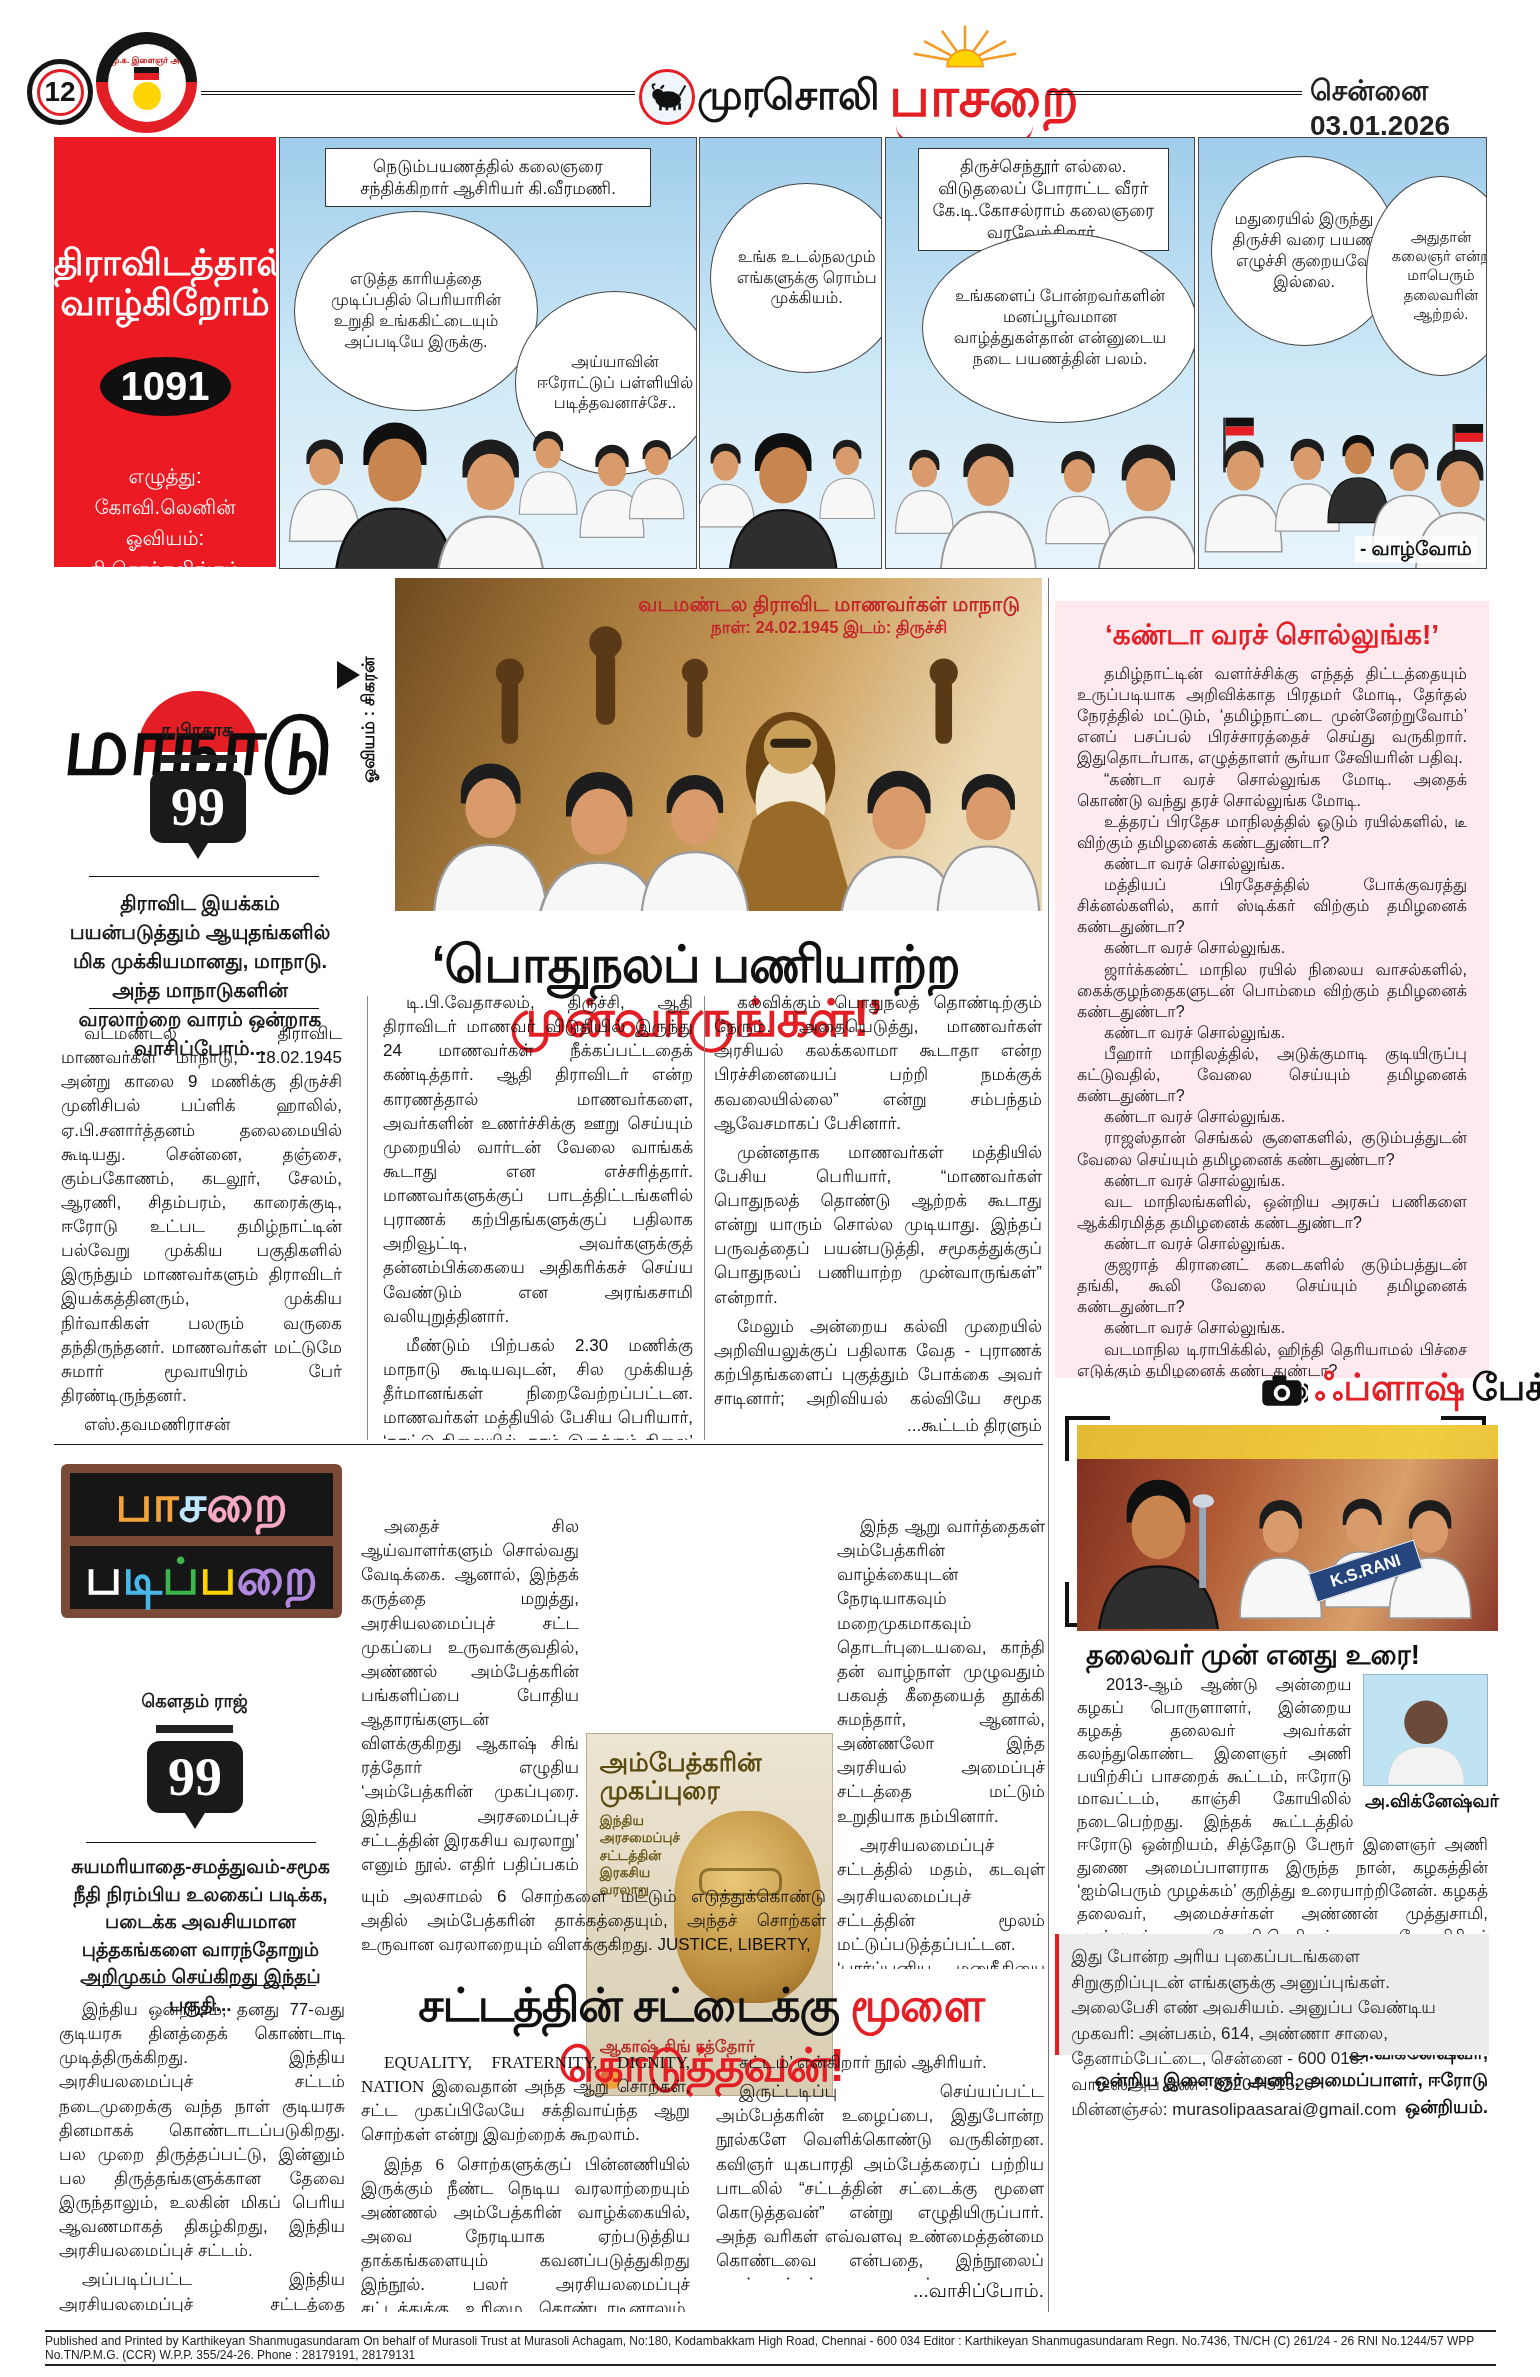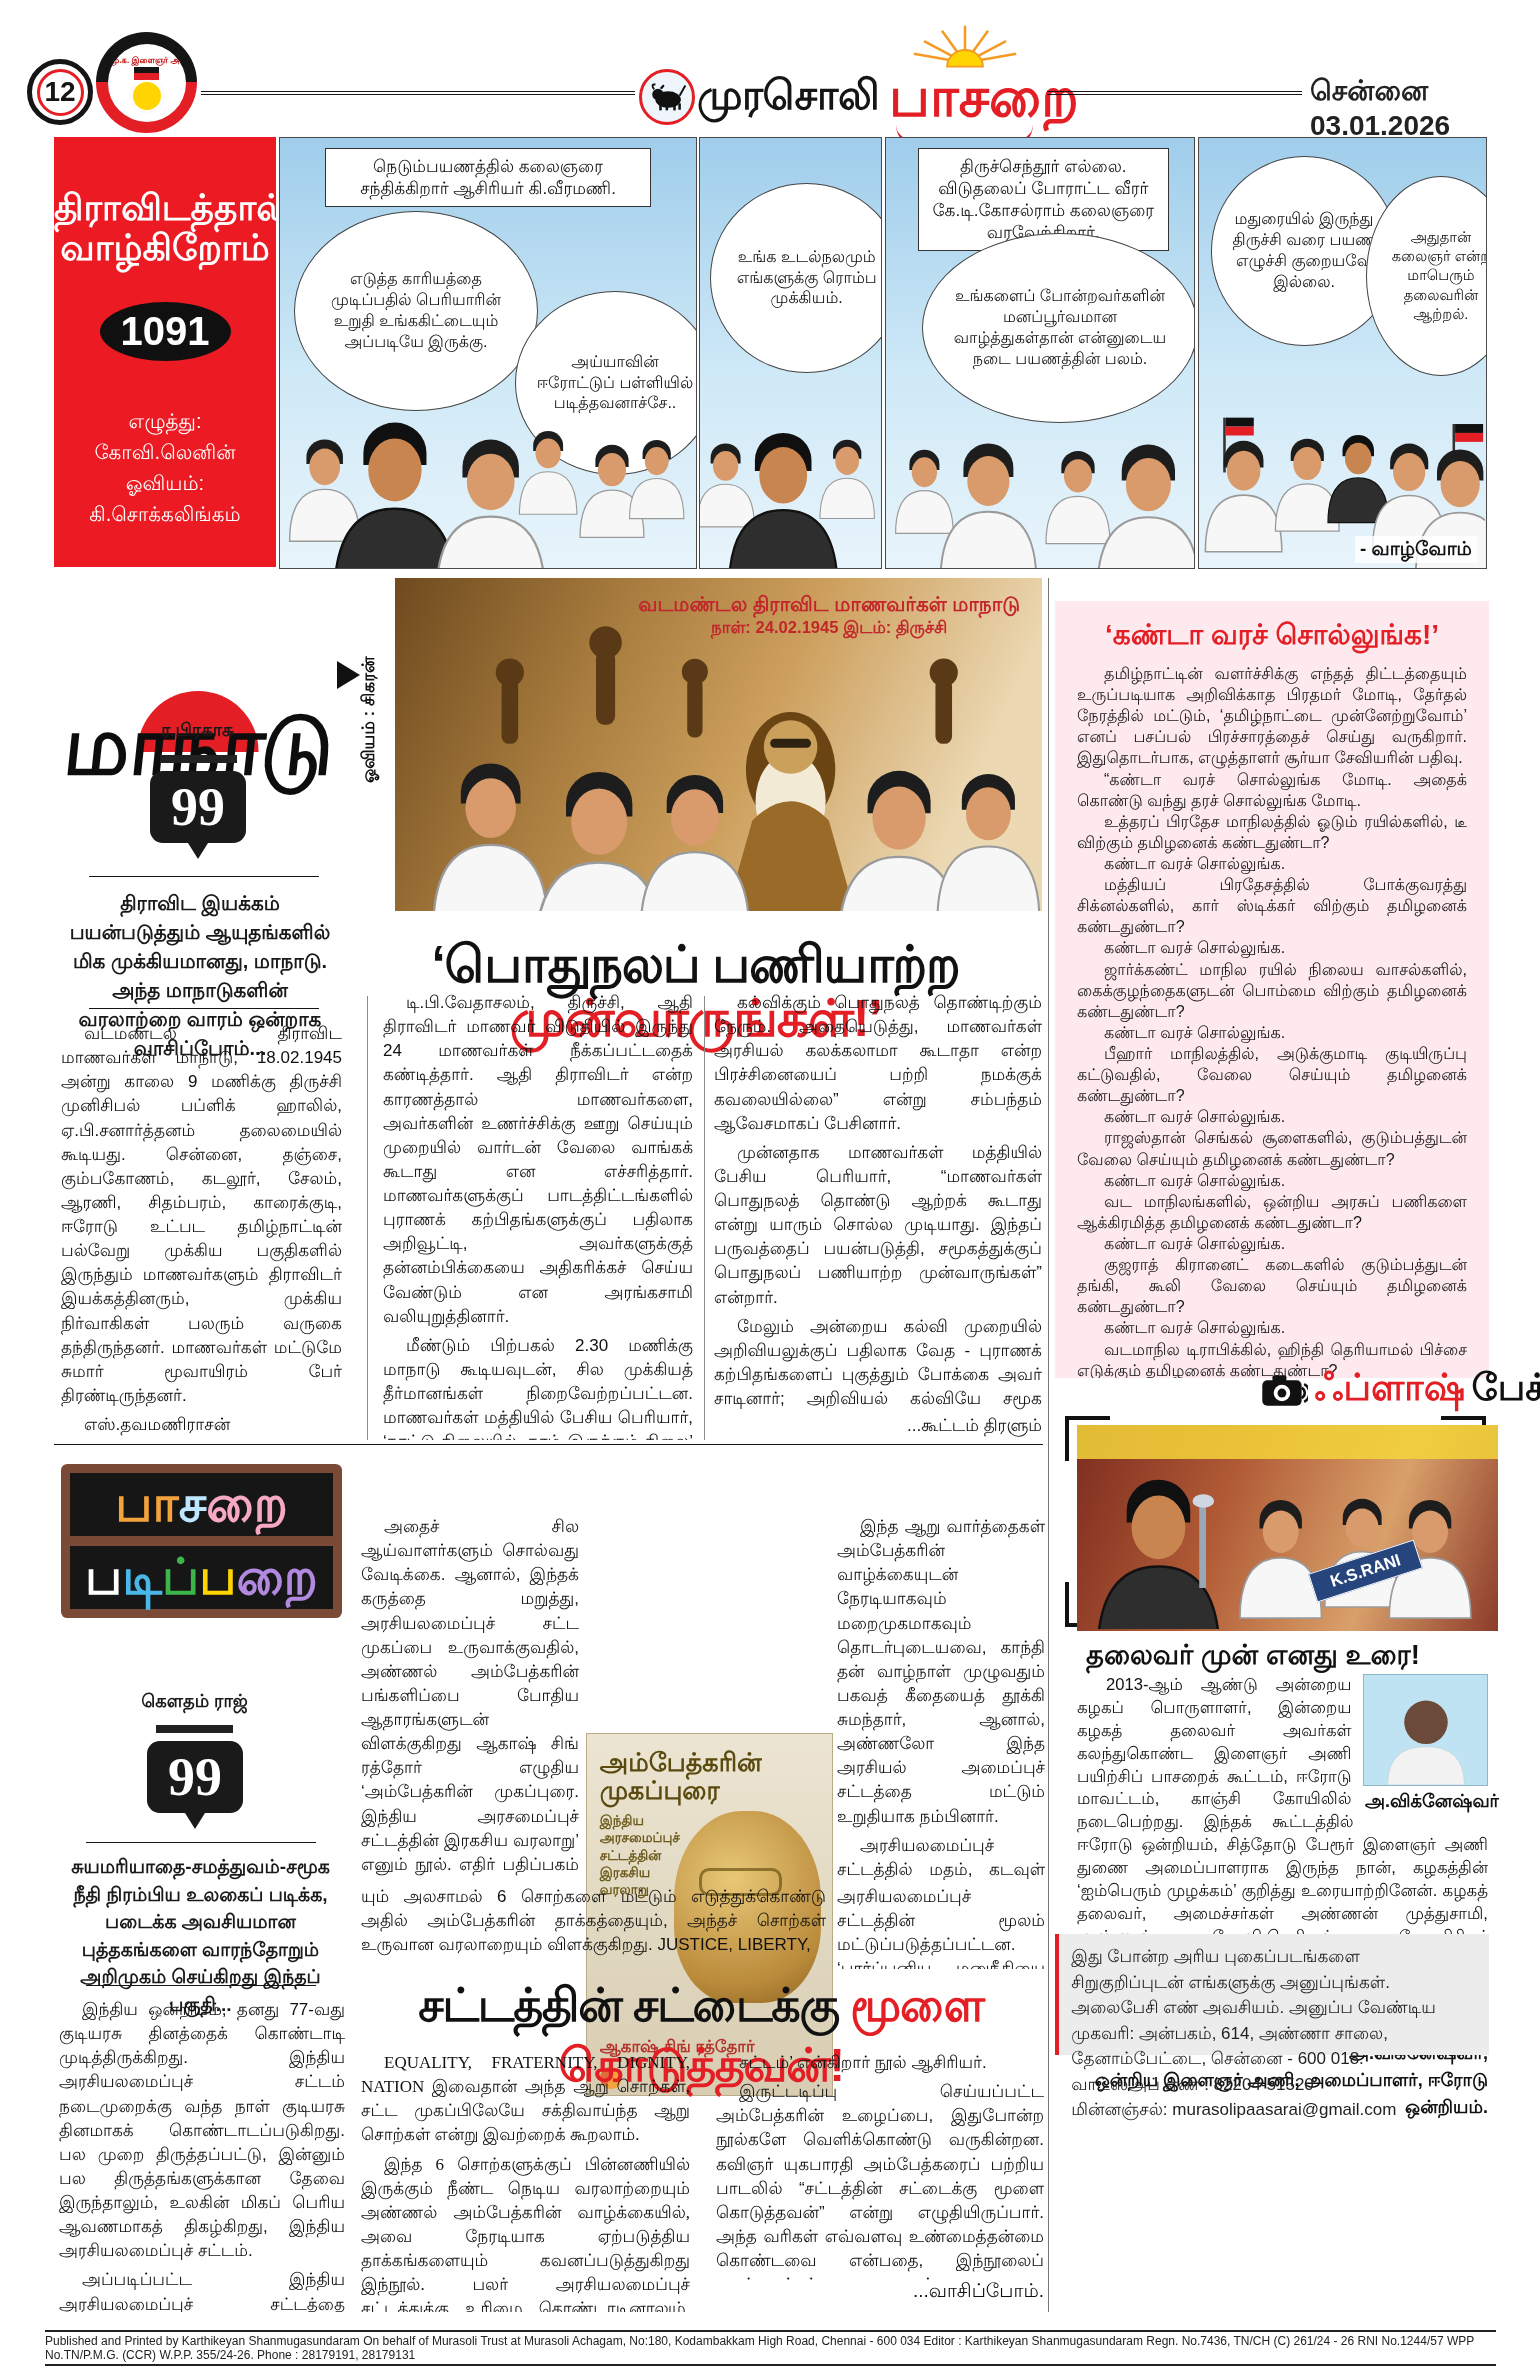--- a/index.html
+++ b/index.html
@@ -25,21 +25,21 @@
   .dmk-flag{width:25.5px;height:12.8px;background:linear-gradient(#151515 0 50%,#e31e24 50% 100%);margin-top:1.3px;}
   .bull{width:50px;height:50px;border-radius:50%;border:3.8px solid #e31e24;background:#eef5fb;
         display:flex;align-items:center;justify-content:center;}
   .masthead-main{font-size:41px;font-weight:bold;color:#151515;letter-spacing:-0.6px;}
   .pasarai{color:#e31e24;font-weight:900;font-size:55px;line-height:1;
            text-shadow:1.3px 1.3px 0 #fff, -0.6px -0.6px 0 #fff;}
   .pasarai-base{width:137px;height:16.6px;border-bottom:6.4px solid #e31e24;border-radius:0 0 70px 70px;}
   .edition{font-size:28px;font-weight:bold;color:#222;}
   
   .redbox{background:#ec1b23;color:#fff;text-align:center;}
-  .redbox-title{font-weight:900;font-size:36px;line-height:1.12;padding-top:51px;}
+  .redbox-title{font-weight:900;font-size:36px;line-height:1.12;padding-top:106px;}
   .epi-oval{width:131px;height:59px;background:#101010;border-radius:50%;margin:33px auto 0;
             display:flex;align-items:center;justify-content:center;font-weight:900;font-size:40px;color:#fff;}
   .credits{margin-top:45px;font-size:20px;font-weight:normal;line-height:1.55;}
   .panel{background:linear-gradient(#9fcdeb,#cfe9f7 55%,#e8f4fb);border:1.3px solid #4a4a4a;overflow:hidden;}
   .cap{position:absolute;background:#fff;border:1.3px solid #333;padding:6.4px 10.2px;text-align:center;
        font-size:17px;line-height:1.3;}
   .bub{position:absolute;background:#fff;border:1.3px solid #444;border-radius:50%;display:flex;
        align-items:center;justify-content:center;text-align:center;padding:19px;font-size:16px;line-height:1.3;}
   .tail{position:absolute;width:0;height:0;border-left:7.7px solid transparent;border-right:7.7px solid transparent;
         border-top:38px solid #fff;}

